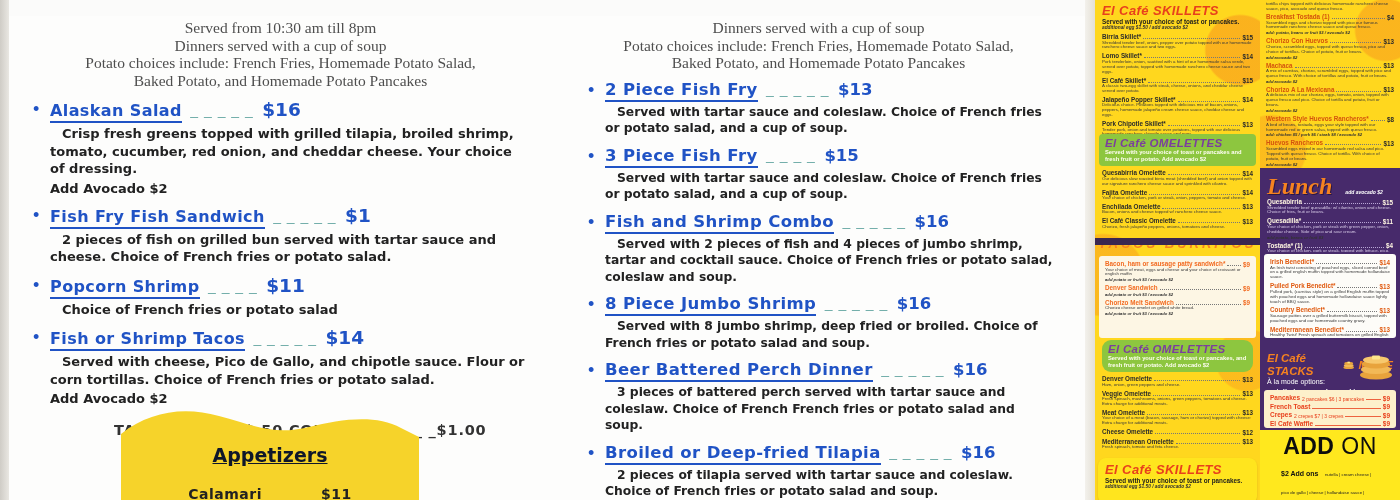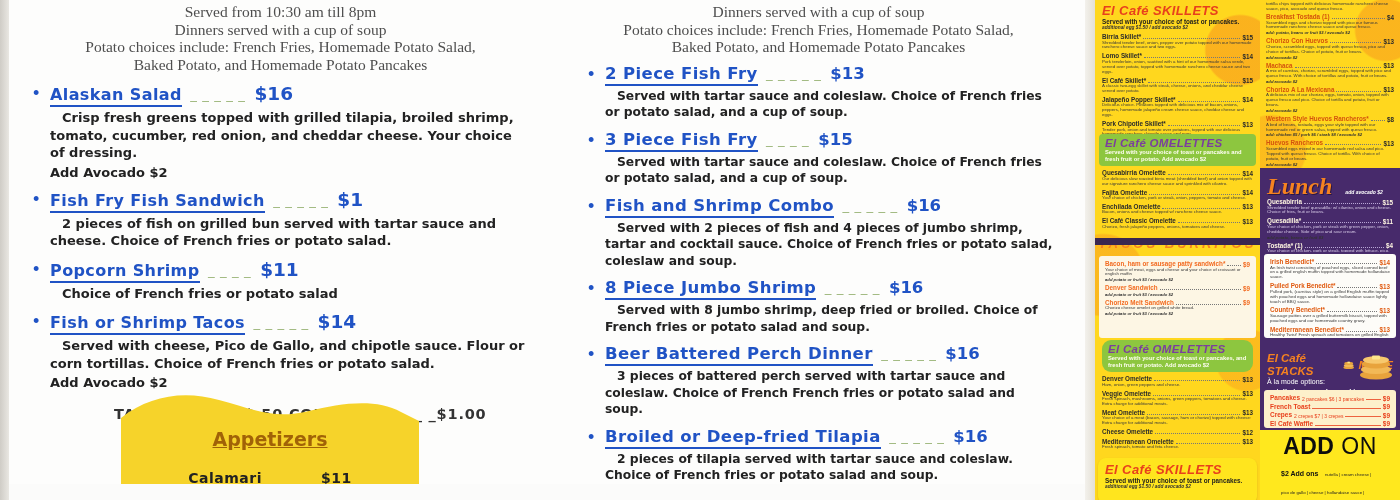--- a/index.html
+++ b/index.html
@@ -4,43 +4,43 @@
 <style>
   html,body{margin:0;padding:0;background:#f1efeb;}
   *{box-sizing:border-box;}
   #canvas{position:relative;width:1400px;height:500px;overflow:hidden;background:#fbfbfa;font-family:"Liberation Sans",sans-serif;}
   .edge{position:absolute;top:0;height:500px;}
   #edge-left{left:0;width:9px;background:linear-gradient(90deg,#cfccc6,#e9e7e2);}
   #edge-mid{left:1085px;width:10px;background:linear-gradient(90deg,#f3f1ec,#e4e0d6);}
   #edge-right{left:1397px;width:3px;background:#d8d5cf;}
 
   
-  .page{position:absolute;top:0;height:484px;background:#fdfdfc;overflow:hidden;}
+  .page{position:absolute;top:16px;height:484px;background:#fdfdfc;overflow:hidden;}
   #page-left{left:9px;width:543px;}
   #page-mid{left:552px;width:533px;}
   .page-header{font-family:"Liberation Serif",serif;color:#4e4e4e;text-align:center;font-size:15.5px;line-height:17.5px;padding-top:3px;}
   .items{padding:10px 26px 0 24px;}
   #page-mid .items{padding:8px 30px 0 36px;}
   .page-item{display:flex;margin-bottom:9px;}
   .bullet{color:#2053c5;font-size:18px;line-height:20px;width:17px;flex:none;}
   .pi-body{flex:1;}
   .pi-head{white-space:nowrap;}
   .pi-name{color:#2053c5;font-weight:bold;font-size:16px;letter-spacing:.4px;border-bottom:2px solid #2053c5;padding-bottom:1px;font-family:"DejaVu Sans",sans-serif;}
   #page-mid .pi-name{font-size:16.5px;border-bottom-width:2px;}
-  .pi-lead{color:#4d7c0f;font-weight:bold;font-size:12px;margin:0 4px;letter-spacing:1px;}
+  .pi-lead{color:#0f766e;font-weight:bold;font-size:14px;margin:0 4px;letter-spacing:1px;}
   .pi-price{color:#2053c5;font-weight:bold;font-size:18.5px;font-family:"DejaVu Sans",sans-serif;}
   #page-mid .pi-price{font-size:16.5px;}
   .pi-desc{font-family:"DejaVu Sans",sans-serif;font-weight:600;color:#222;font-size:13px;line-height:17.5px;margin-top:5px;text-indent:12px;}
   #page-mid .pi-desc{font-size:12.3px;line-height:16.5px;}
   .pi-extra{font-family:"DejaVu Sans",sans-serif;font-weight:600;color:#222;font-size:13px;margin-top:3px;}
   .pi-desc:empty,.pi-extra:empty{display:none;}
   #sides-line{font-family:"DejaVu Sans",sans-serif;font-weight:700;color:#333;font-size:14.5px;letter-spacing:.8px;padding-left:105px;margin-top:16px;}
   #appetizer-box{position:absolute;left:112px;top:388px;width:298px;height:112px;}
   #appetizer-box svg{position:absolute;left:0;top:0;}
-  .app-title{position:relative;text-align:center;margin-top:40px;font-family:"DejaVu Sans",sans-serif;font-weight:bold;font-size:19px;color:#a16207;text-decoration:underline;}
+  .app-title{position:relative;text-align:center;margin-top:40px;font-family:"DejaVu Sans",sans-serif;font-weight:bold;font-size:19px;color:#0f172a;text-decoration:underline;}
   .app-item{position:relative;text-align:center;margin-top:20px;font-family:"DejaVu Sans",sans-serif;font-weight:bold;font-size:14px;color:#222;letter-spacing:.5px;}
 
   
   #col-a{position:absolute;left:1095px;top:0;width:165px;height:500px;overflow:hidden;
     background:radial-gradient(circle at 88% 10%,rgba(247,148,29,.55) 0 34px,transparent 36px),
                radial-gradient(circle at 5% 55%,rgba(247,148,29,.45) 0 40px,transparent 42px),
                radial-gradient(circle at 92% 72%,rgba(247,148,29,.4) 0 30px,transparent 32px),#ffd71e;}
   #col-b{position:absolute;left:1260px;top:0;width:140px;height:500px;overflow:hidden;
     background:radial-gradient(circle at 90% 6%,rgba(247,148,29,.5) 0 30px,transparent 32px),
                radial-gradient(circle at 8% 30%,rgba(247,148,29,.4) 0 34px,transparent 36px),#ffd71e;}

